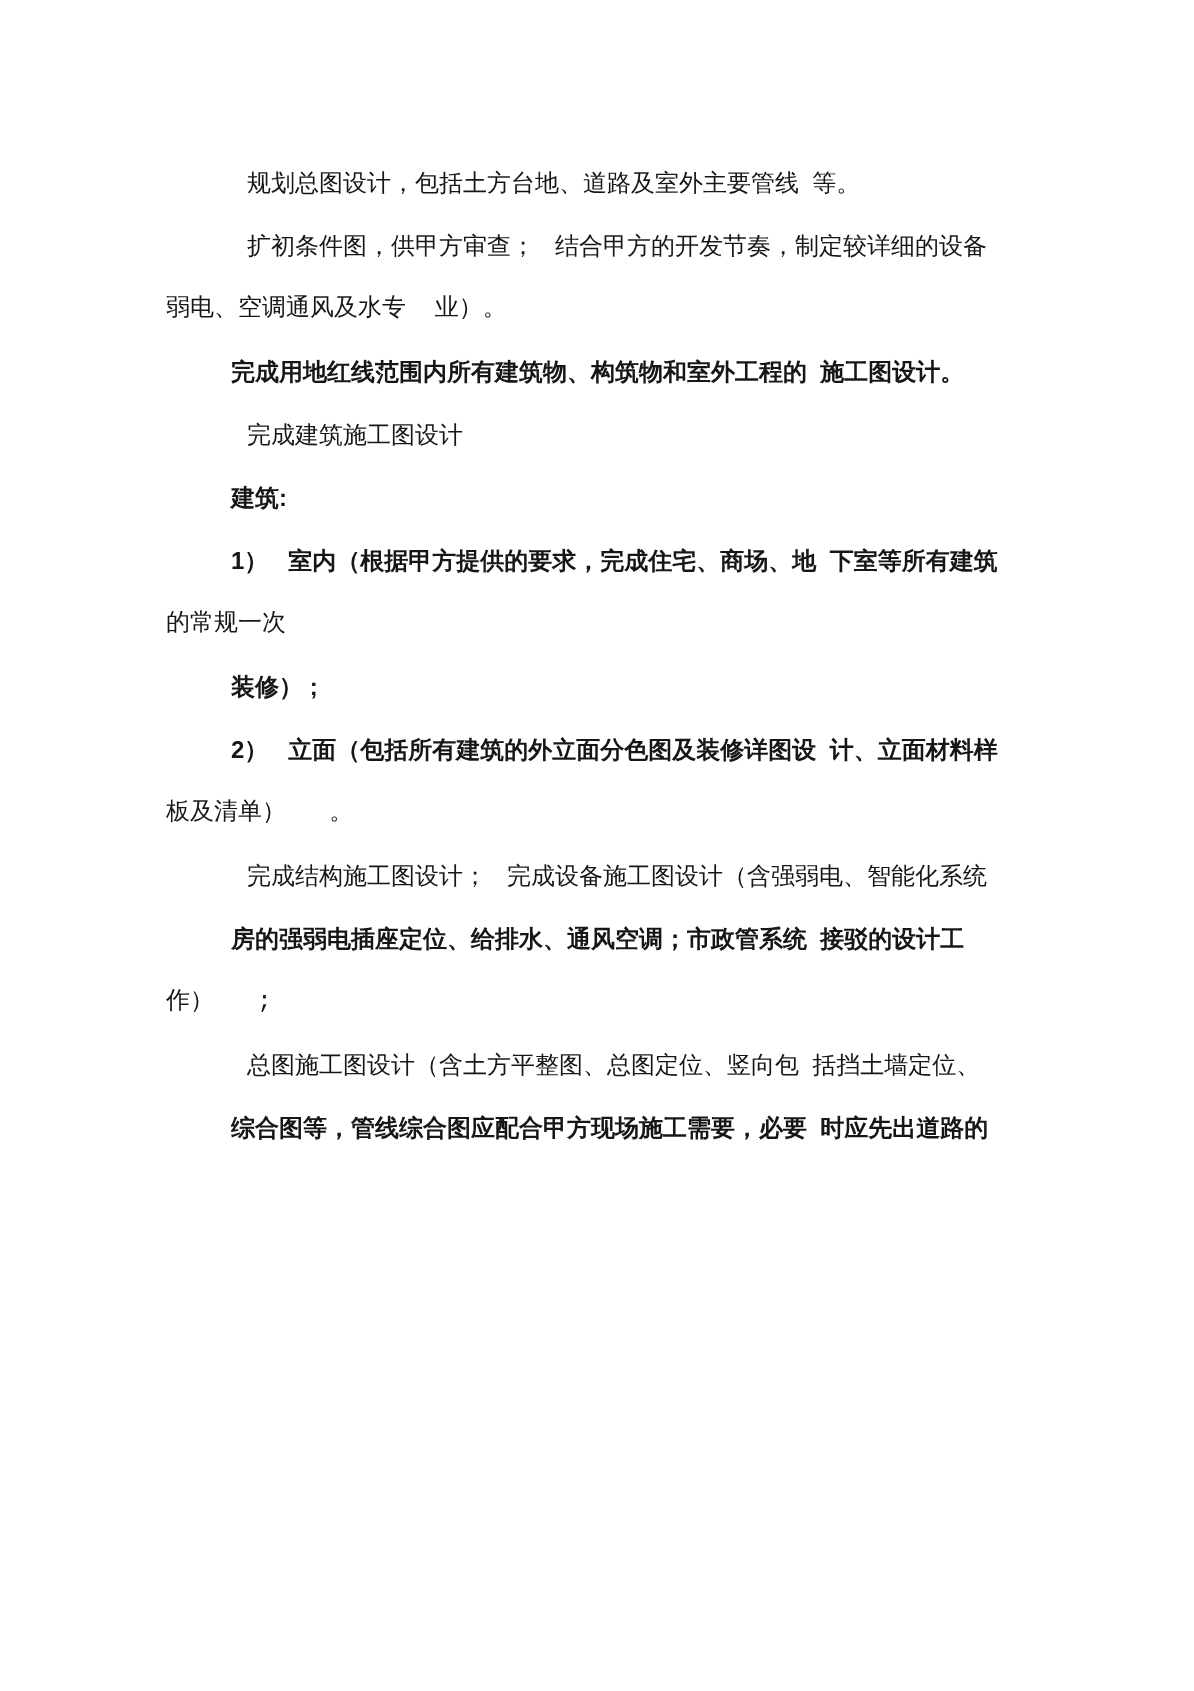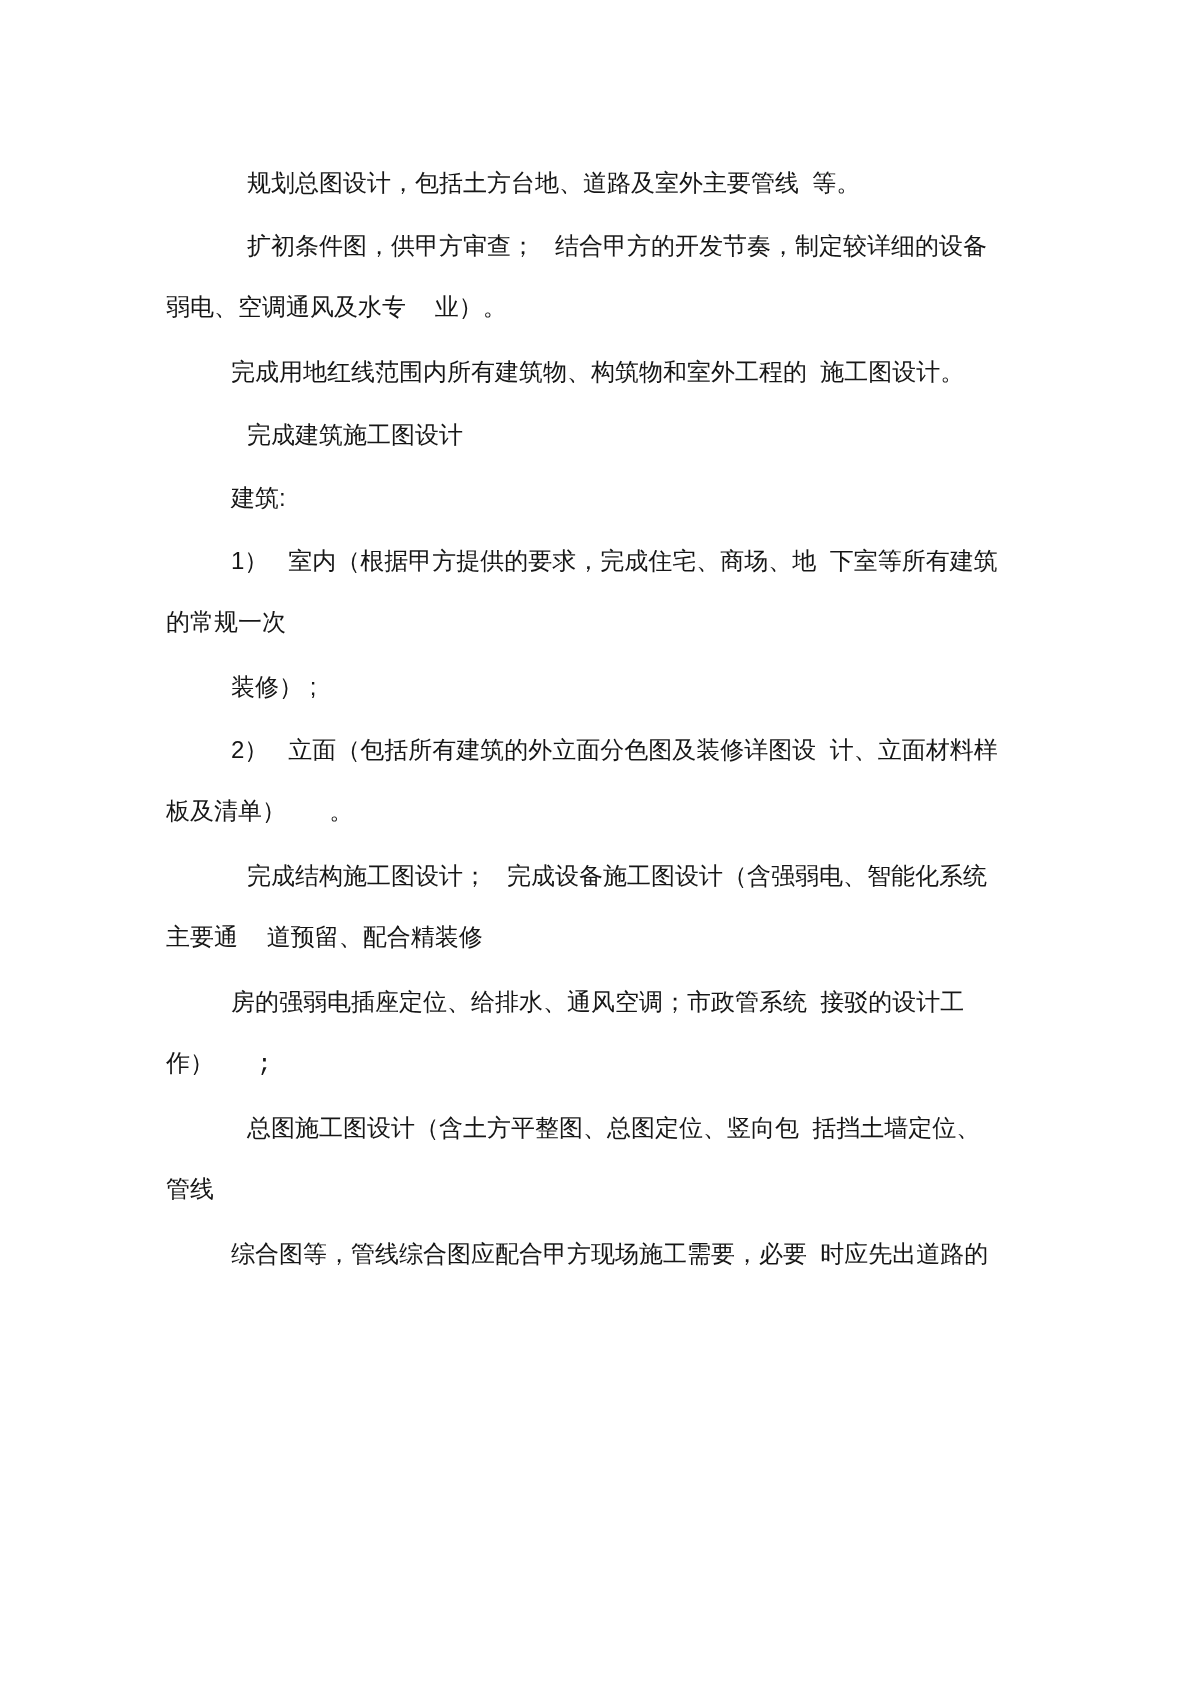--- a/index.html
+++ b/index.html
@@ -23,40 +23,38 @@
     color: #161616;
     font-size: 24px;
     line-height: 63px;
     letter-spacing: 0px;
   }
   .line {
     white-space: pre;       
     height: 63px;
   }
   .ind0 { padding-left: 0px; font-family: Liberation Mono, monospace;  }
-  .ind1 { padding-left: 65px; }
+  .ind1 { padding-left: 65px; font-weight: bold; }
   .ind2 { padding-left: 81px; }
 </style>
 </head>
 <body>
 
 <div class="page">
   <div class="textblock">
       <div class="line ind2">规划总图设计，包括土方台地、道路及室外主要管线  等。</div>
       <div class="line ind2">扩初条件图，供甲方审查；   结合甲方的开发节奏，制定较详细的设备</div>
       <div class="line ind0">弱电、空调通风及水专  业）。</div>
       <div class="line ind1">完成用地红线范围内所有建筑物、构筑物和室外工程的  施工图设计。</div>
       <div class="line ind2">完成建筑施工图设计</div>
       <div class="line ind1">建筑:</div>
       <div class="line ind1">1）   室内（根据甲方提供的要求，完成住宅、商场、地  下室等所有建筑</div>
       <div class="line ind0">的常规一次</div>
       <div class="line ind1">装修） ;</div>
       <div class="line ind1">2）   立面（包括所有建筑的外立面分色图及装修详图设  计、立面材料样</div>
       <div class="line ind0">板及清单）   。</div>
       <div class="line ind2">完成结构施工图设计；   完成设备施工图设计（含强弱电、智能化系统</div>
-      <div class="line ind0">主要通  道预留、配合精装修</div>
       <div class="line ind1">房的强弱电插座定位、给排水、通风空调；市政管系统  接驳的设计工</div>
       <div class="line ind0">作）   ;</div>
       <div class="line ind2">总图施工图设计（含土方平整图、总图定位、竖向包  括挡土墙定位、</div>
-      <div class="line ind0">管线</div>
       <div class="line ind1">综合图等，管线综合图应配合甲方现场施工需要，必要  时应先出道路的</div>
     </div>
 </div>
 
 </body></html>

